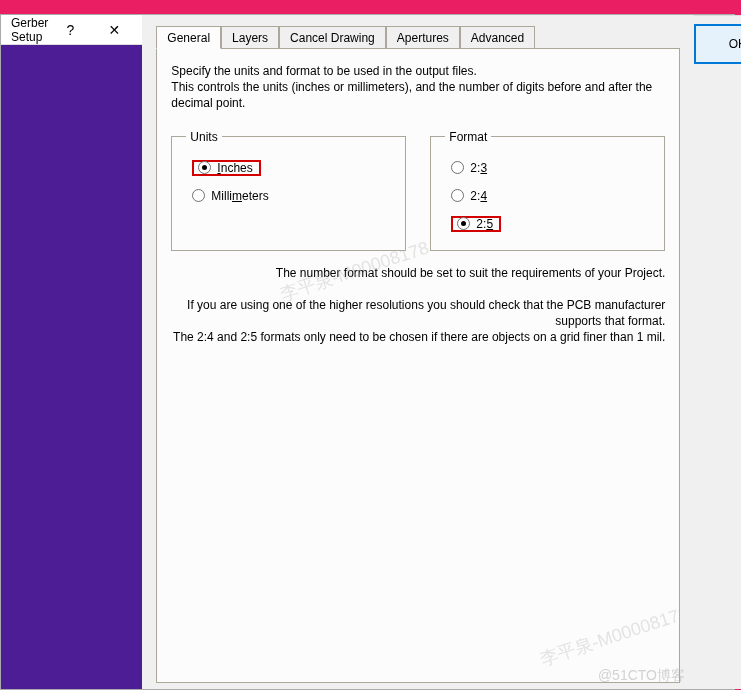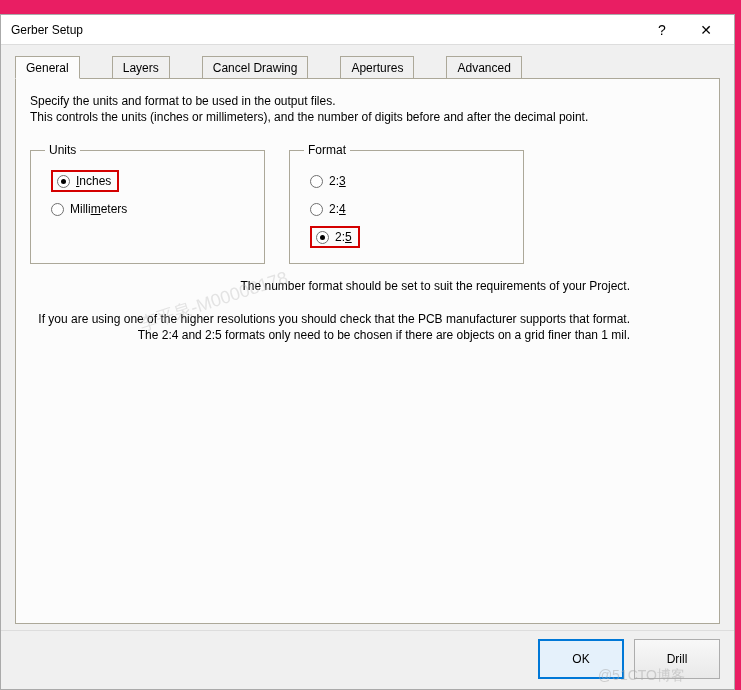--- a/index.html
+++ b/index.html
@@ -13,21 +13,21 @@
       overflow: hidden;
     }
     .bg-strip-top { position:absolute; top:0; left:0; right:0; height:14px; background:#e91e63;}
     .bg-strip-right { position:absolute; top:0; right:0; bottom:0; width:6px; background:#e91e63;}
     .dialog {
       position: absolute;
       top: 14px; left: 0; right: 6px; bottom: 0;
       background: #4c1d95;
       border: 1px solid #aaa;
       display: flex;
-      flex-direction: column;
+      flex-direction: row;
     }
     .titlebar {
       height: 30px;
       display: flex;
       align-items: center;
       padding: 0 6px 0 10px;
       background: #ffffff;
       color: #000;
       border-bottom: 1px solid #ddd;
     }
@@ -44,21 +44,20 @@
       padding: 10px 14px 6px 14px;
       background: #f0f0f0;
       display:flex;
       flex-direction:column;
     }
     .tabs {
       display: flex;
       align-items: flex-end;
       position: relative;
       z-index: 2;
-      gap: 32px;
     }
     .tab {
       padding: 4px 10px 3px 10px;
       border: 1px solid #aca899;
       background: #f0f0f0;
       margin-right: 0px;
       position: relative;
       top: 1px;
       color: #000;
       font-size: 12px;
@@ -126,21 +125,21 @@
     }
     .radio-outer.checked .dot {
       width: 5px; height: 5px; border-radius: 50%; background:#000;
     }
     .radio-label { font-size:12px; color:#000; }
     .radio-label .ul { text-decoration: underline; }
     .highlight-box {
       border: 2px solid #d40000;
       display:inline-flex;
       align-items:center;
-      height:22px;
+      height:16px;
       padding: 0 6px 0 4px;
     }
     .notes {
       color:#000;
       font-size:12px;
       line-height:1.35;
       max-width: 600px;
       text-align: right;
     }
     .button-row {

